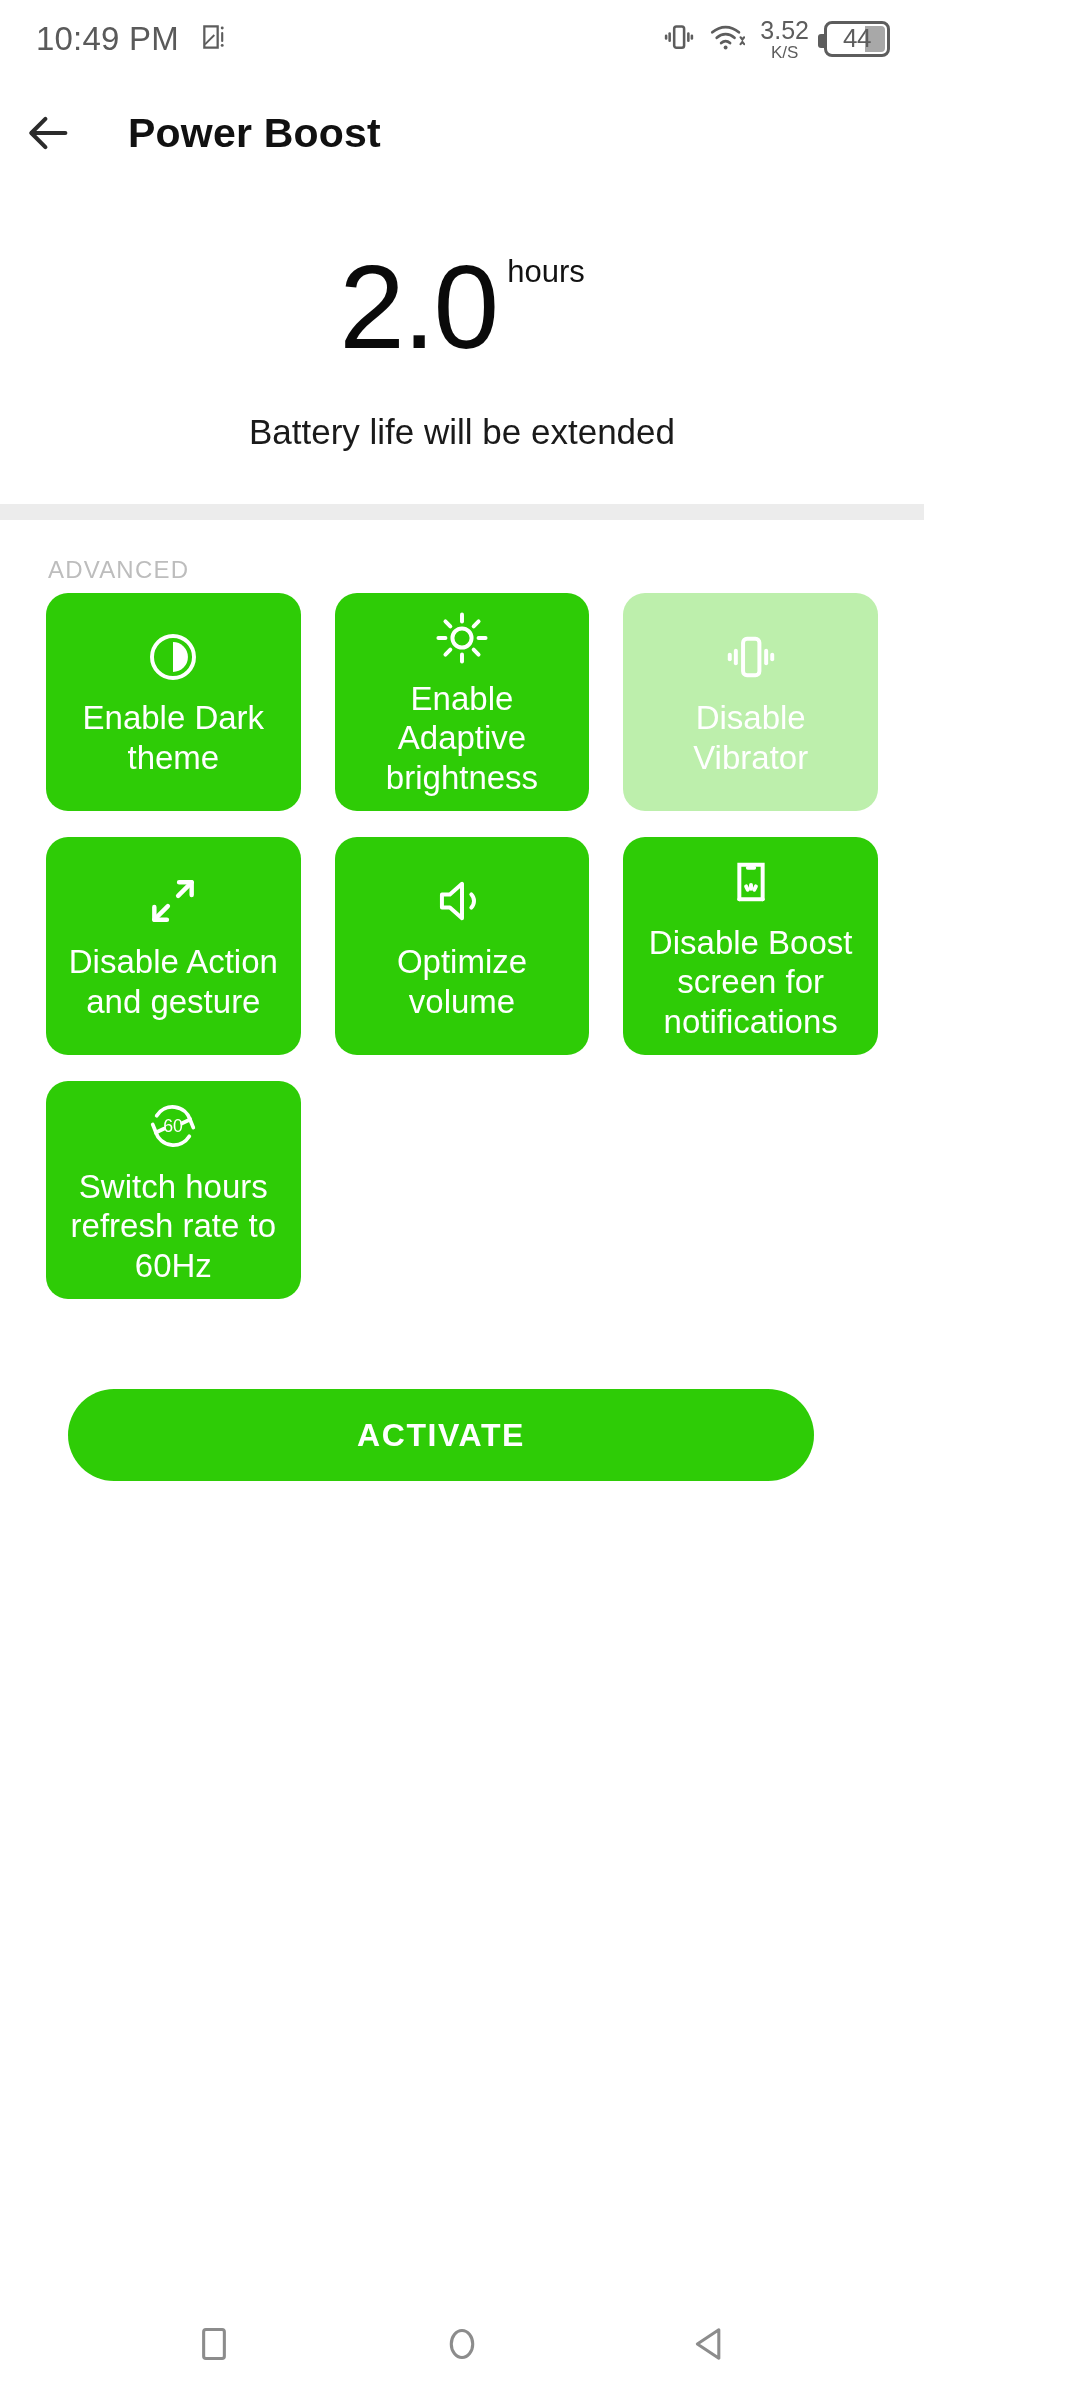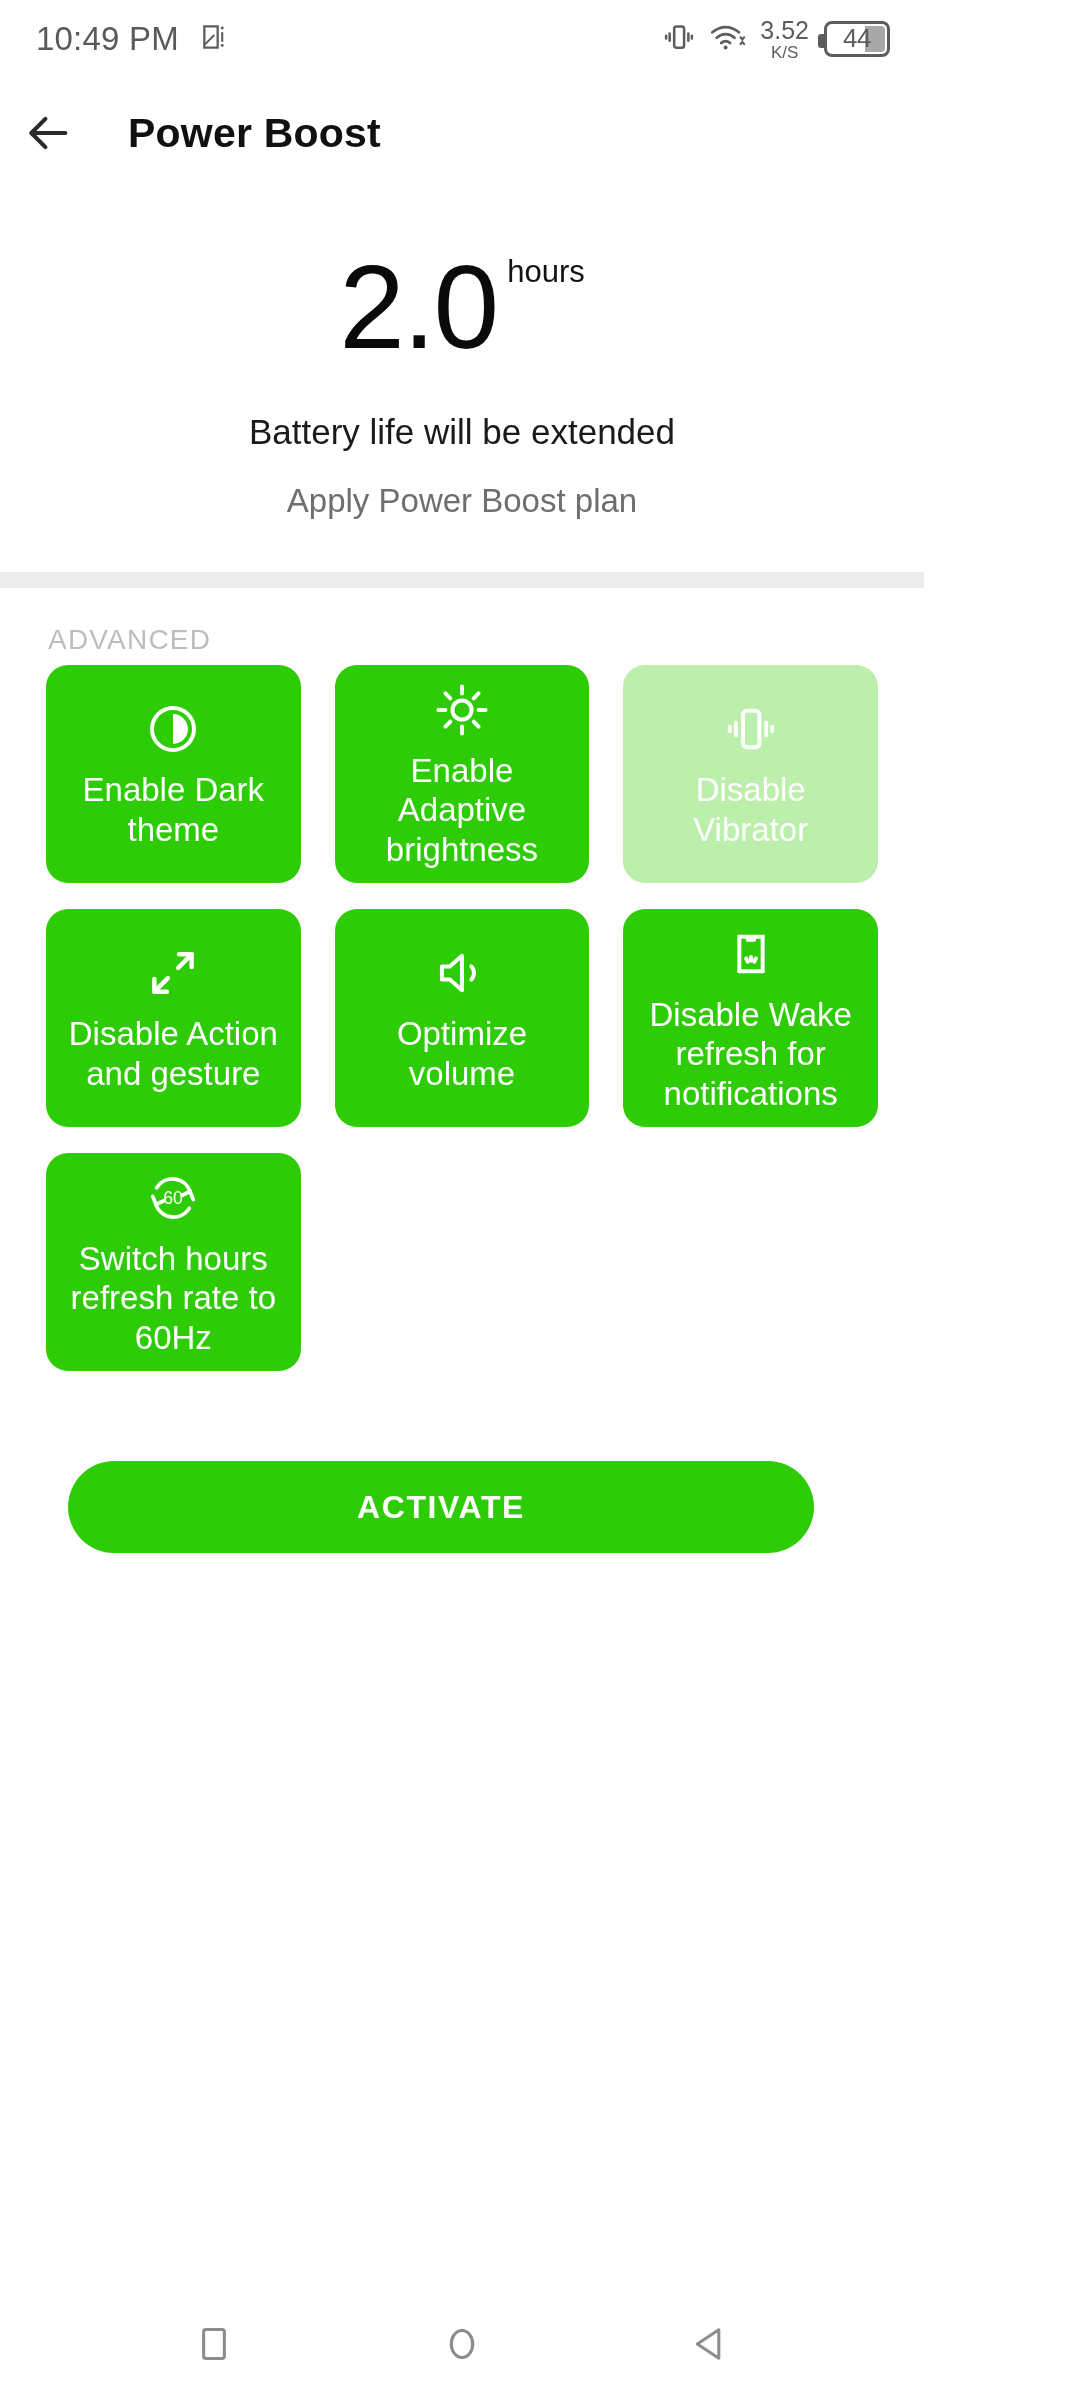--- a/index.html
+++ b/index.html
@@ -61,21 +61,21 @@
   .hero-unit { font-size:31px; color:#121212; margin-left:10px; margin-top:6px; }
   .hero-sub { margin-top:46px; font-size:35px; color:#1a1a1a; }
   .hero-plan { margin-top:30px; font-size:33px; color:#6e6e6e; }
 
   
   .divider { height:16px; flex:0 0 16px; background:#ececec; margin-top:52px; }
 
   
   .section-label {
     flex:0 0 auto; padding:36px 0 9px 48px;
-    font-size:28px; color:#bdbdbd; letter-spacing:1.2px;
+    font-size:24px; color:#bdbdbd; letter-spacing:1.2px;
   }
 
   .grid {
     flex:0 0 auto;
     display:grid; grid-template-columns:1fr 1fr 1fr;
     gap:26px 34px;
     padding:0 46px;
   }
   .tile {
     height:218px; border-radius:22px;
@@ -172,21 +172,20 @@
     </span>
     <span class="app-title">Power Boost</span>
   </div>
 
   <div class="hero">
     <div class="hero-number-wrap">
       <span class="hero-number">2.0</span>
       <span class="hero-unit">hours</span>
     </div>
     <div class="hero-sub">Battery life will be extended</div>
-    <div class="hero-plan">Apply Power Boost plan</div>
   </div>
 
   <div class="divider"></div>
 
   <div class="section-label">ADVANCED</div>
 
   <div class="grid">
 
     <div class="tile">
       <span class="tile-icon">
@@ -254,21 +253,21 @@
       <span class="tile-icon">
         <svg width="56" height="56" viewBox="0 0 24 24" fill="none" stroke="#ffffff" stroke-width="1.7" stroke-linecap="round">
           <path d="M7 19.4V4.6h10v14.8"></path>
           <path d="M10.6 5.9h2.8" stroke-width="1.6"></path>
           <path d="M12 13.3v1.6"></path>
           <path d="M9.9 13.9l.7 1.4"></path>
           <path d="M14.1 13.9l-.7 1.4"></path>
           <path d="M7 19.4h10"></path>
         </svg>
       </span>
-      <span class="tile-label">Disable Wake refresh for notifications</span>
+      <span class="tile-label">Disable Boost screen for notifications</span>
     </div>
 
     <div class="tile">
       <span class="tile-icon">
         <svg width="56" height="56" viewBox="0 0 24 24" fill="none" stroke="#ffffff" stroke-width="1.6" stroke-linecap="round">
           <path d="M4.6 14.6A8 8 0 0 0 19 16.4"></path>
           <path d="M19.4 9.4A8 8 0 0 0 5 7.6"></path>
           <path d="M3.3 11.3l1.4 3.5 3.4-1.6"></path>
           <path d="M20.7 12.7l-1.4-3.5-3.4 1.6"></path>
           <text x="12" y="14.6" font-size="7.6" font-family="Liberation Sans, sans-serif" fill="#ffffff" stroke="none" text-anchor="middle">60</text>

